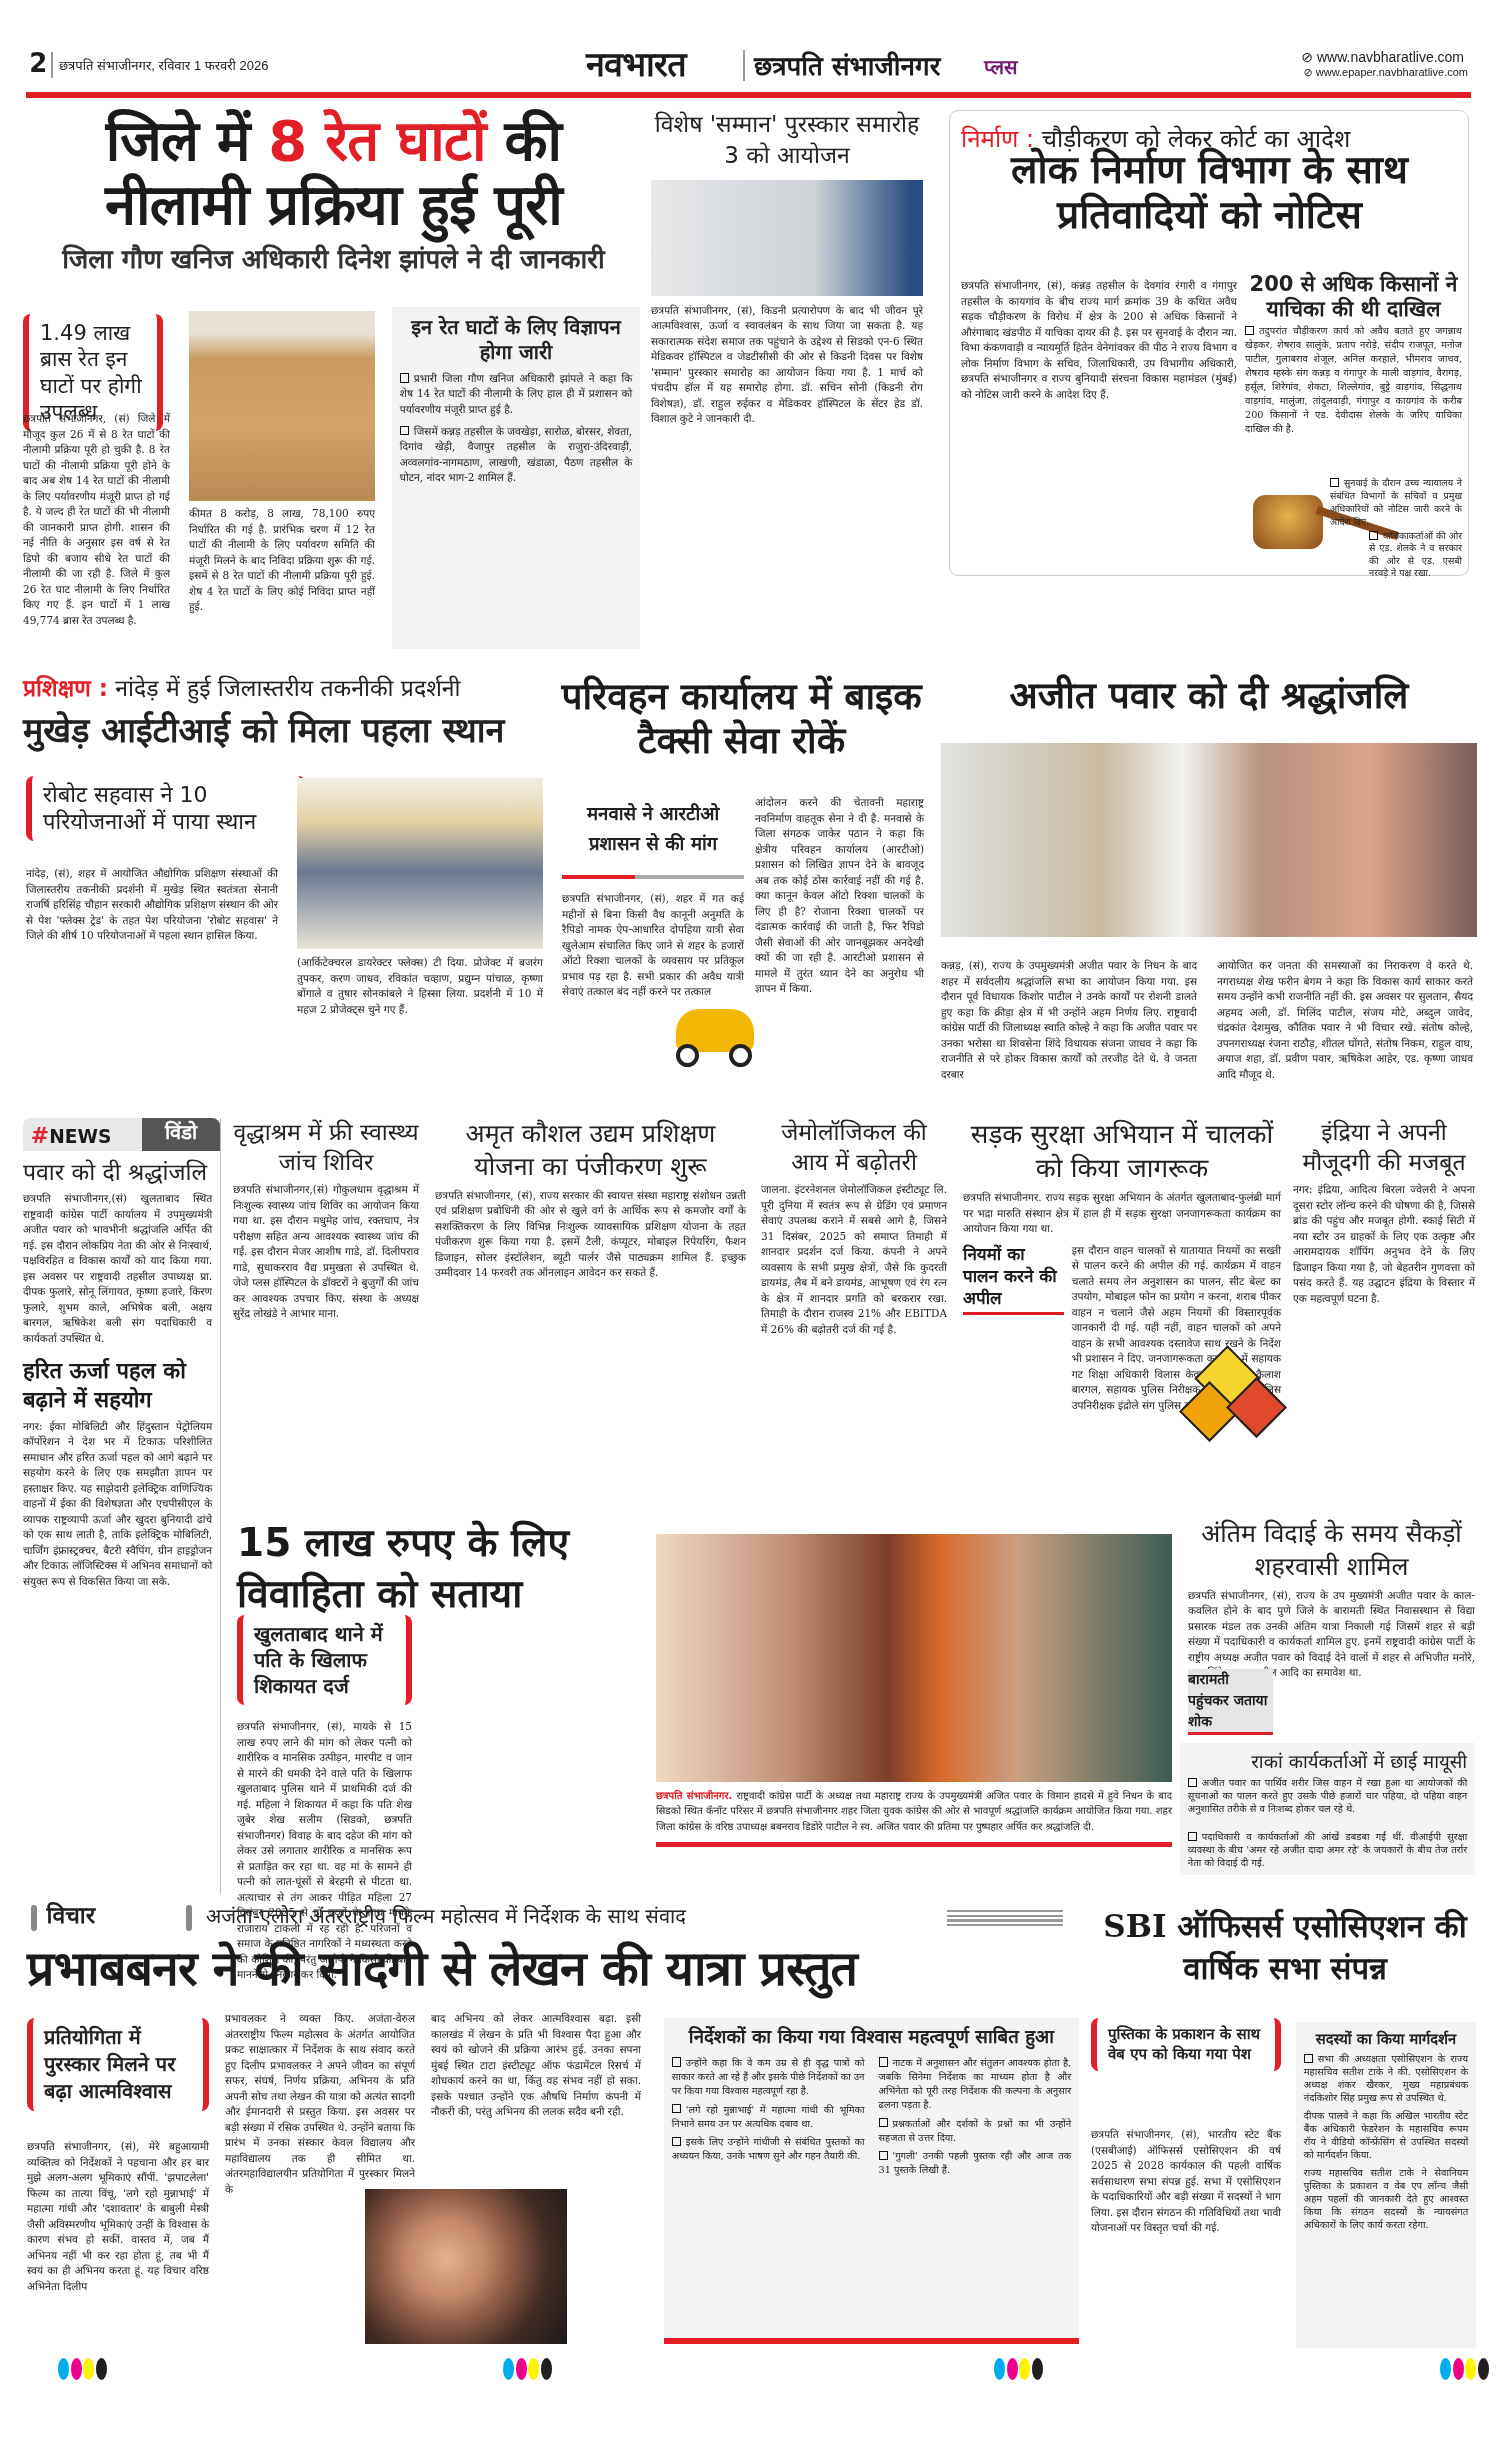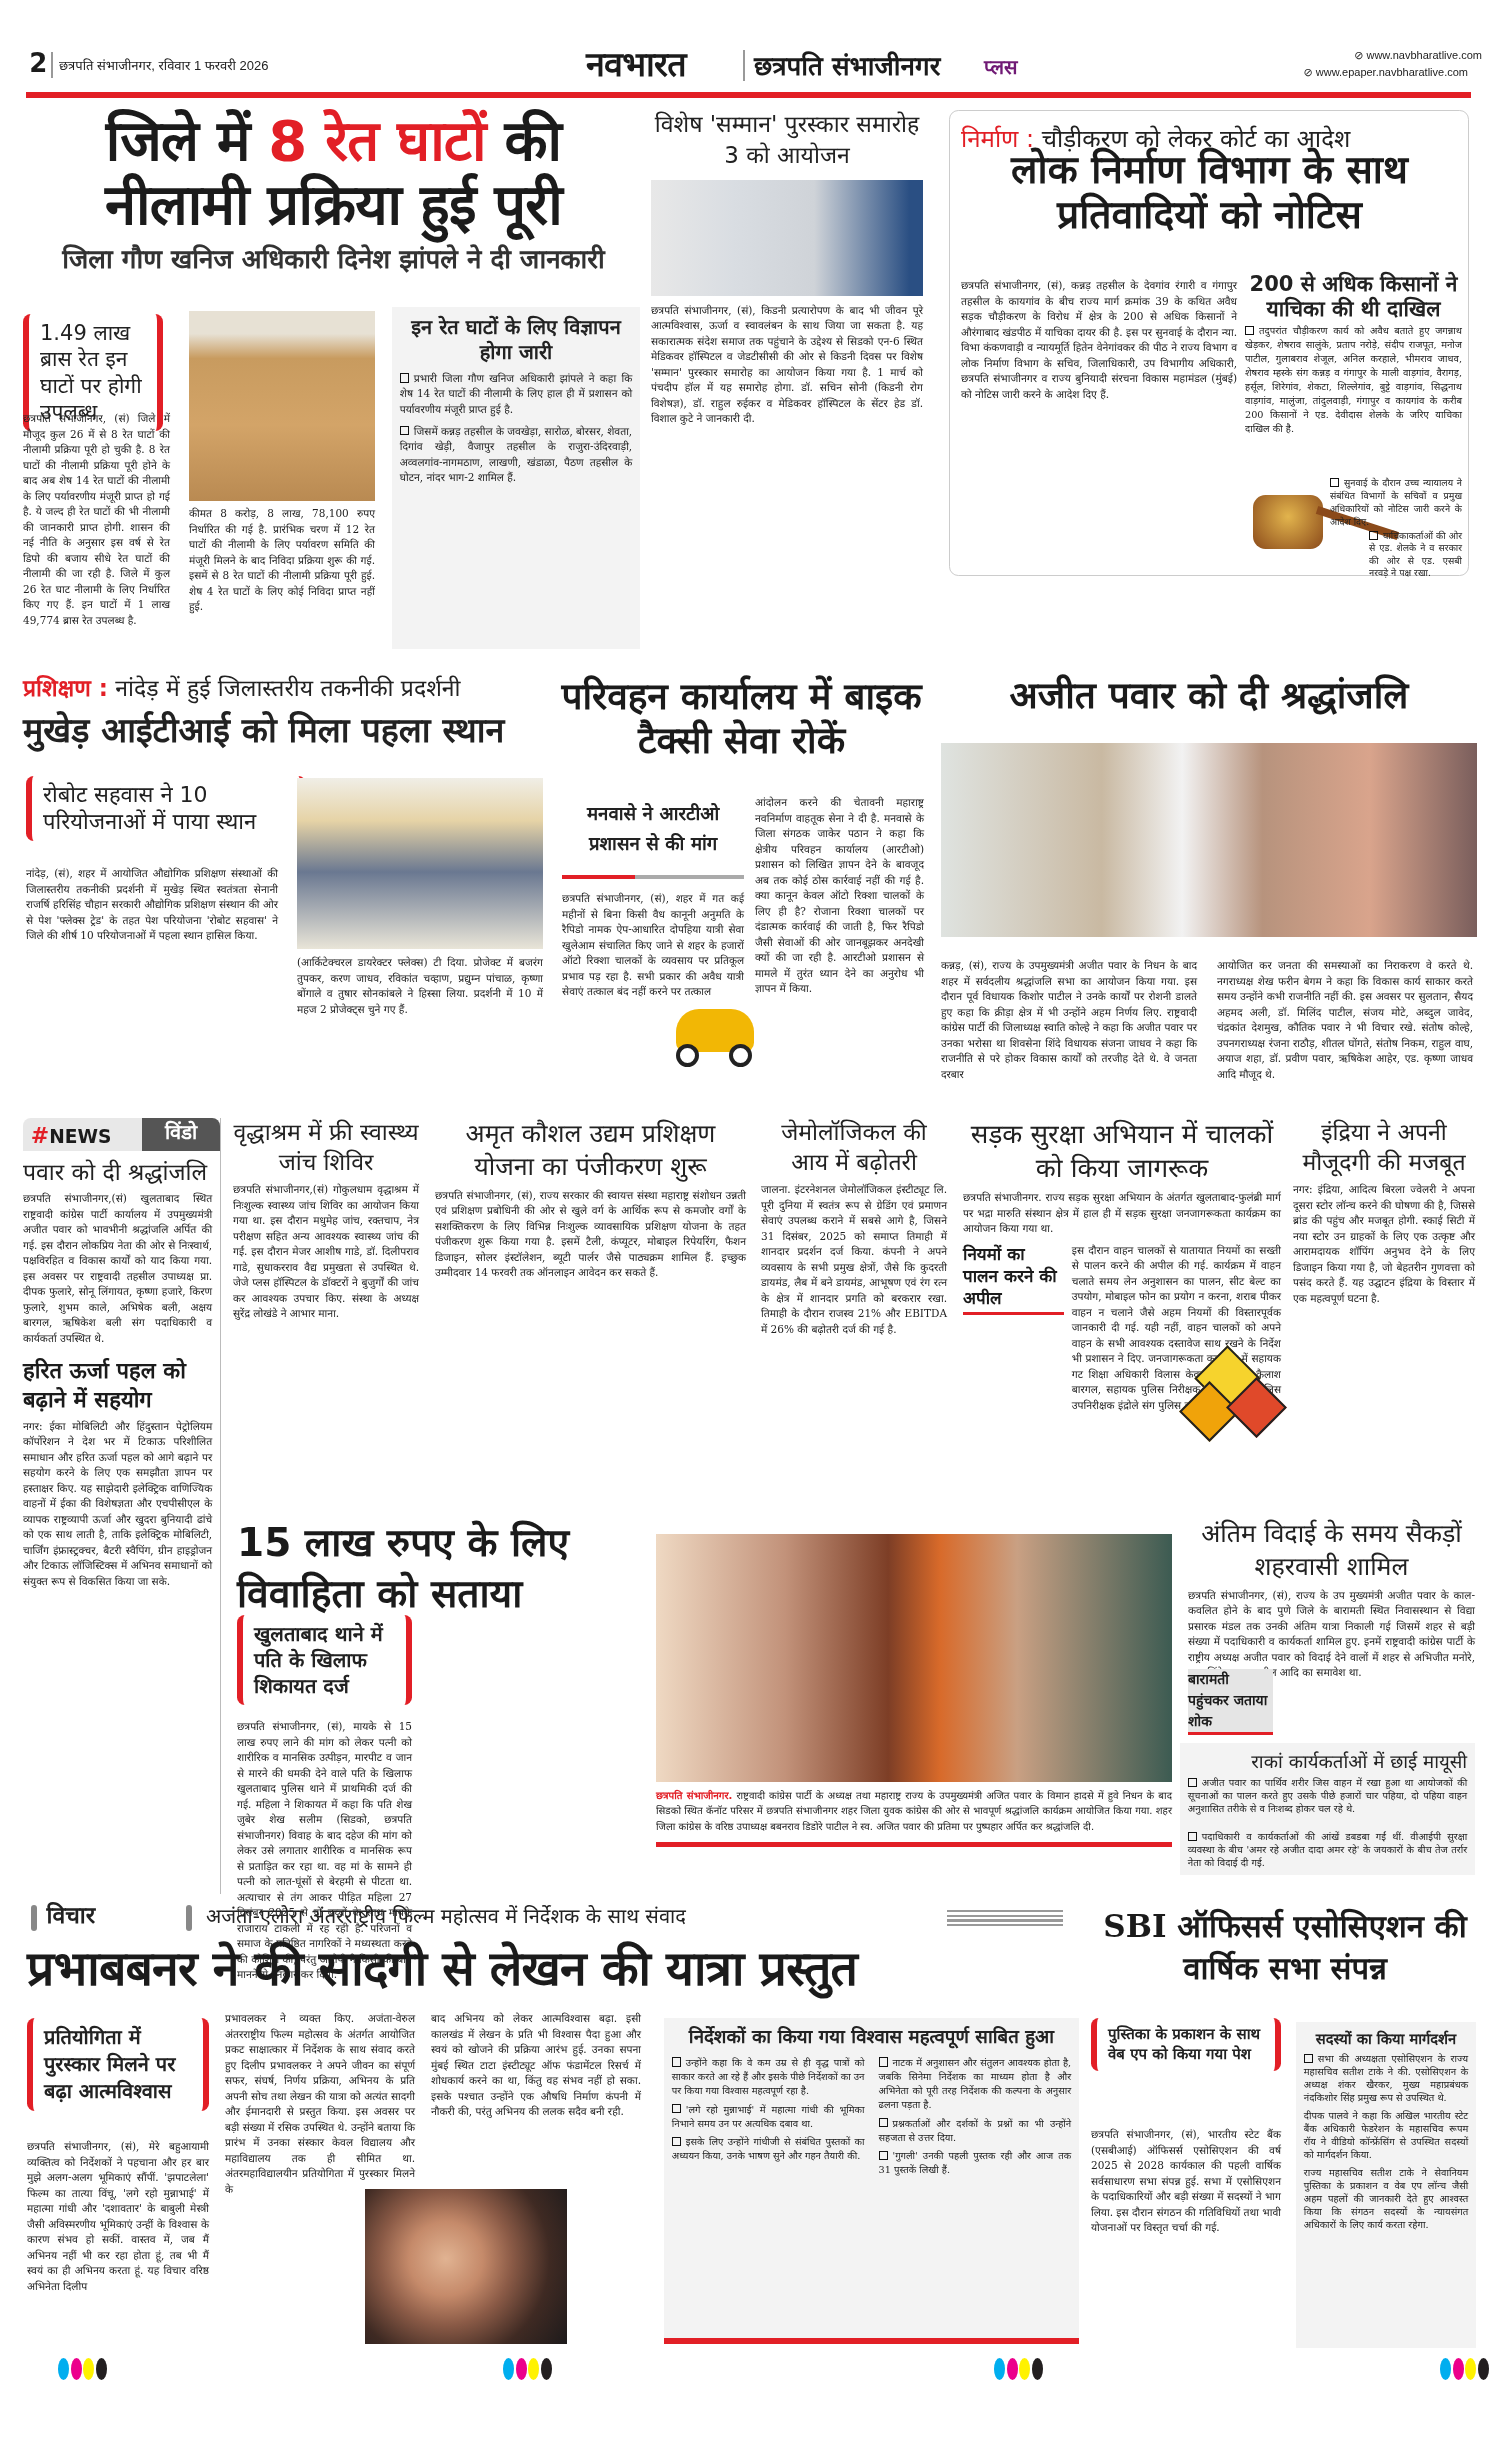--- a/index.html
+++ b/index.html
@@ -24,21 +24,21 @@
 <body>
 
 <div class="abs" style="left:23px;top:47px;width:1459px;height:37px">
   <div class="abs hd" style="left:6.2px;top:1.6px;font-size:26px">2</div>
   <div class="abs" style="left:28px;top:4.7px;width:1.6px;height:26px;background:#999"></div>
   <div class="abs sub cond" style="left:36px;top:11px;font-size:13px">छत्रपति संभाजीनगर, रविवार 1 फरवरी 2026</div>
   <div class="abs hd" style="left:563px;top:-1.6px;font-size:34px;letter-spacing:-0.8px">नवभारत</div>
   <div class="abs" style="left:720px;top:3.1px;width:1.6px;height:31px;background:#999"></div>
   <div class="abs hd red" style="left:731px;top:4.7px;font-size:26px">छत्रपति संभाजीनगर</div>
   <div class="abs hd" style="left:961px;top:9.3px;font-size:20px;color:#701a75">प्लस</div>
-  <div class="abs sub cond" style="right:0;top:1.6px;font-size:11px;text-align:right"><span>⊘ </span><span>www.navbharatlive.com</span></div>
+  <div class="abs sub cond" style="right:18px;top:1.6px;font-size:14px;text-align:right"><span>⊘ </span><span>www.navbharatlive.com</span></div>
   <div class="abs sub cond" style="right:14px;top:18.6px;font-size:11px;text-align:right"><span>⊘ </span><span>www.epaper.navbharatlive.com</span></div>
 </div>
 <div class="abs rule" style="left:26px;top:92px;width:1445px;height:6.2px"></div>
 
 <div class="abs" style="left:23px;top:109px;width:621px">
   <div class="hd" style="font-size:56px;text-align:center;letter-spacing:-0.8px"><span>जिले में </span><span class="red">8 रेत घाटों</span><span> की</span></div>
   <div class="hd" style="font-size:56px;text-align:center;letter-spacing:-0.8px">नीलामी प्रक्रिया हुई पूरी</div>
   <div class="sub" style="font-size:26px;text-align:center;margin-top:6.2px;font-weight:bold;color:#333">जिला गौण खनिज अधिकारी दिनेश झांपले ने दी जानकारी</div>
 </div>
 <div class="abs redbar sub" style="left:23px;top:314px;width:140px;font-size:21px;line-height:1.25">1.49 लाख ब्रास रेत इन घाटों पर होगी उपलब्ध</div>

